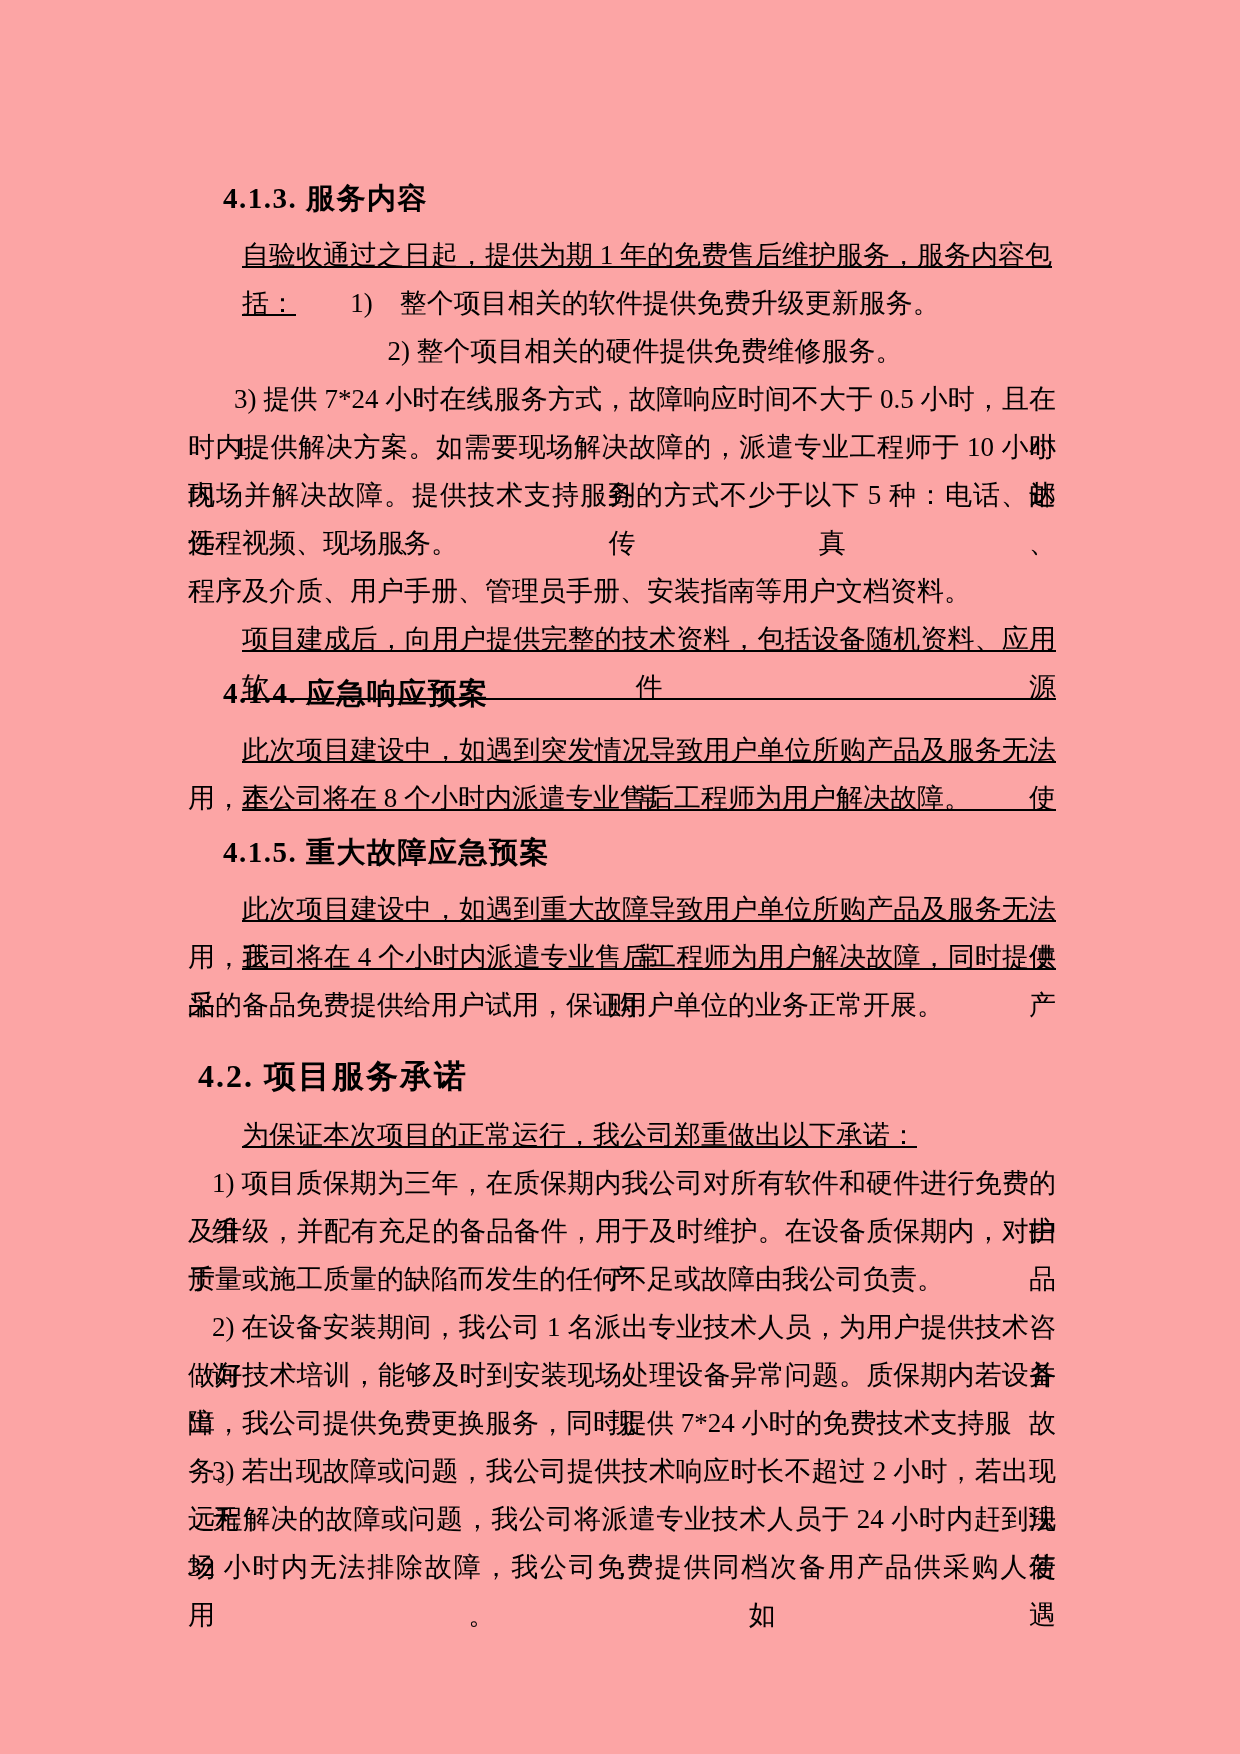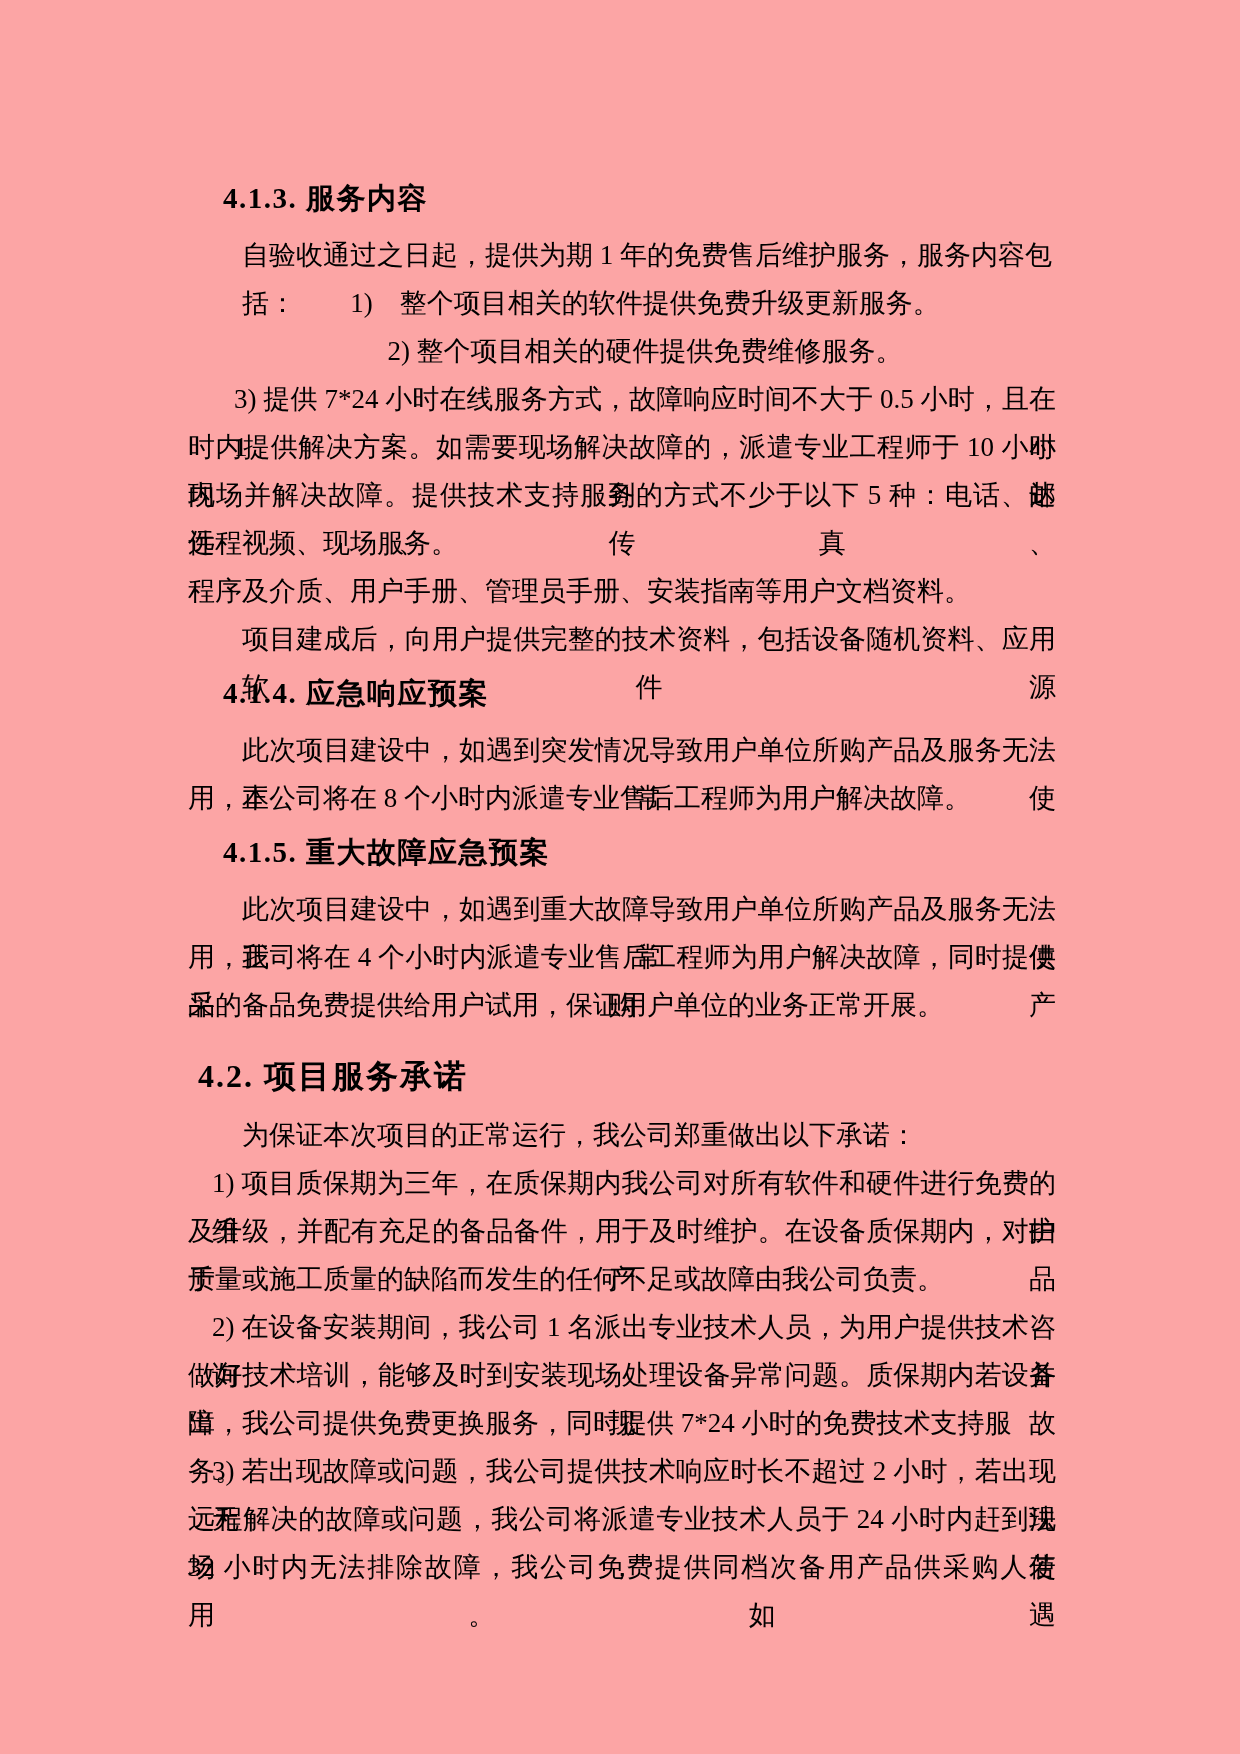--- a/index.html
+++ b/index.html
@@ -50,21 +50,21 @@
   .line {
     font-size: 27px;
     line-height: 48px;
     height: 48px;
     text-align: left;
   }
   .line.fill {
     text-align: justify;
     text-align-last: justify;
   }
-  .ind-first { padding-left: 54px; }
+  .ind-first { padding-left: 54px; text-decoration: underline; }
   .ind-list  { padding-left: 46px; text-align: center; }
   .ind-list2 { padding-left: 24px; }
   .ind-none  { padding-left: 0; }
 </style>
 </head>
 <body>
 
 <div class="page">
   <div class="content" id="doc">
       <div class="h3">4.1.3. 服务内容</div>

